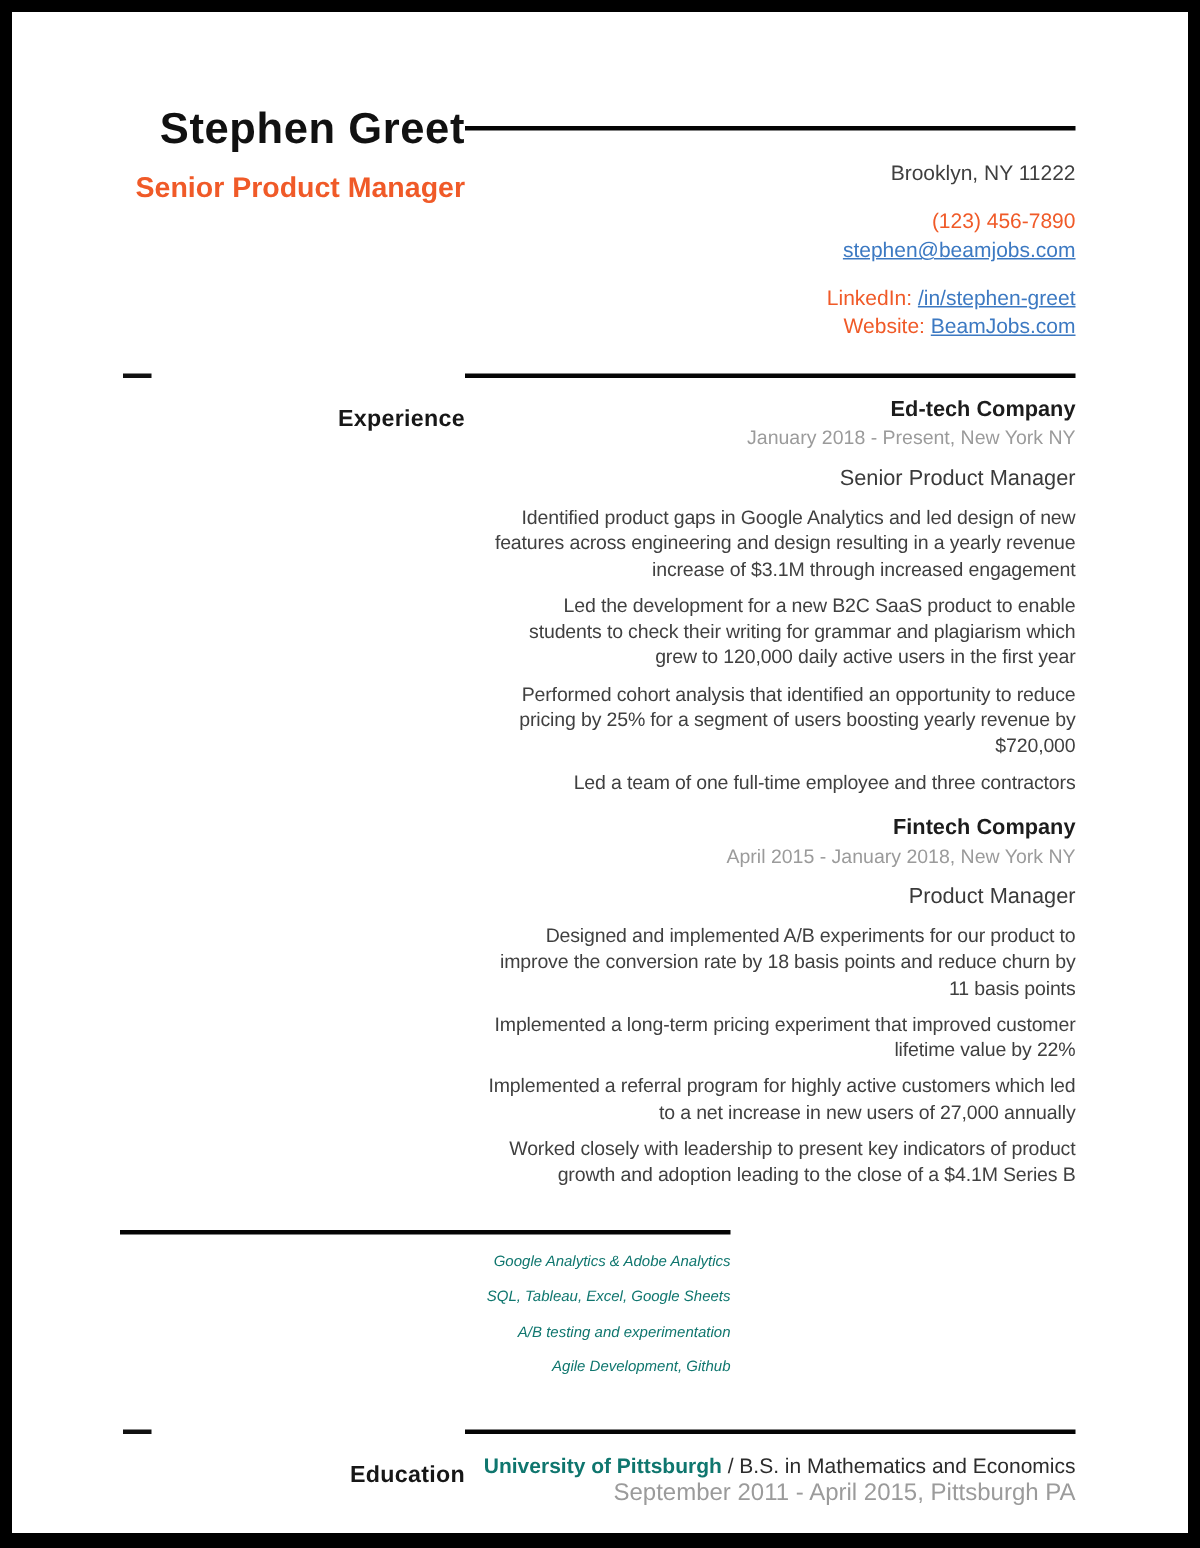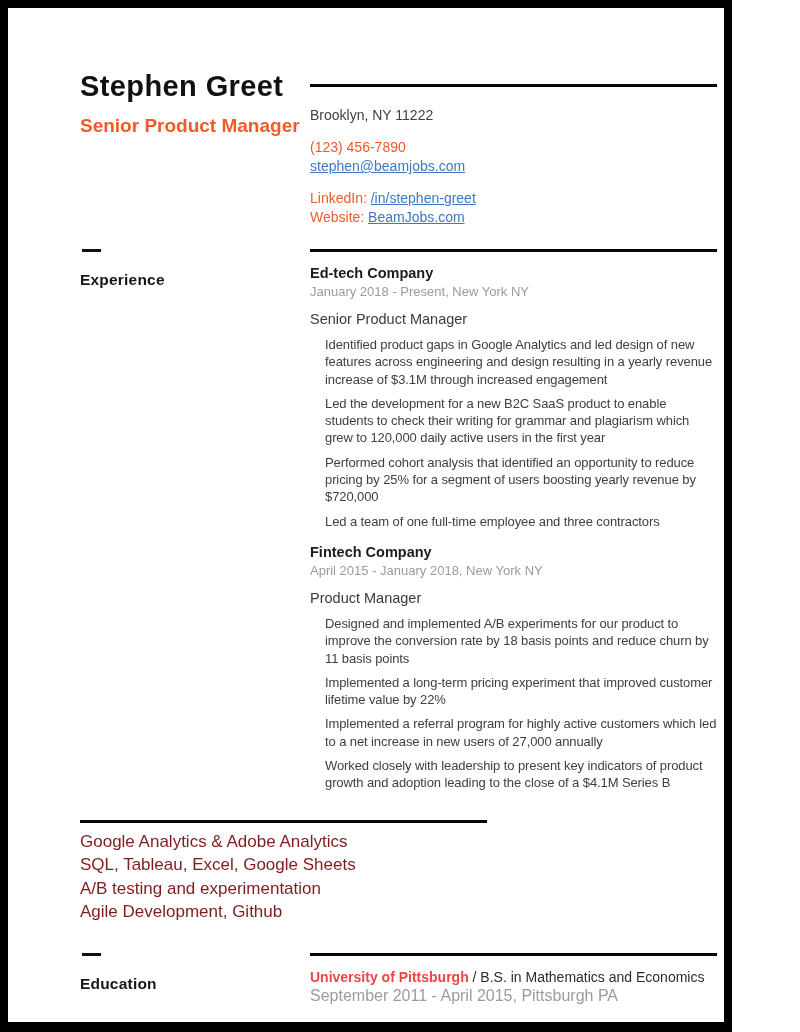--- a/index.html
+++ b/index.html
@@ -1,26 +1,27 @@
 <!DOCTYPE html>
 <html><head>
 <meta charset="utf-8">
 <style>
   html, body { margin: 0; padding: 0; background: #fff; }
   .page {
     position: relative;
-    width: 732px;
+    width: 800px;
     height: 1032px;
     box-sizing: border-box;
     border: 8px solid #000;
     border-bottom-width: 10px;
     background: #fff;
     font-family: "Liberation Sans", sans-serif;
     padding: 60px 0 0 72px;
     overflow: hidden;
+    text-align: right;
   }
   .row { display: flex; width: 637px; }
   .left-col { width: 230px; flex: 0 0 230px; }
   .right-col { width: 407px; flex: 0 0 407px; }
 
   
   .person-name {
     margin: 0;
     font-size: 29px;
     line-height: 36px;
@@ -74,28 +75,29 @@
     color: #404040;
   }
   .job + .job { margin-top: 13px; }
 
   .experience-row { margin-top: 22px; }
   .skills-row { margin-top: 21px; }
   .education-row { margin-top: 24px; }
 
   .skill-item {
     margin: 0 0 10px 0;
-    font-size: 17px;
+    font-size: 10px;
     line-height: 13.5px;
-    color: #7f1d1d;
+    color: #0f766e;
+    font-style: italic;
   }
   .skills-list { margin-top: 12px; }
 
   .edu-line { margin-top: 12px; font-size: 14px; line-height: 18px; color: #2c2c2c; }
-  .edu-school { font-weight: bold; color: #ef4444; }
+  .edu-school { font-weight: bold; color: #0f766e; }
   .edu-dates { margin-top: 2px; font-size: 16px; line-height: 16px; }
 </style>
 </head>
 <body>
 
 <div class="page">
 
   <div class="row header-row">
     <div class="left-col">
       <h1 class="person-name">Stephen Greet</h1>

